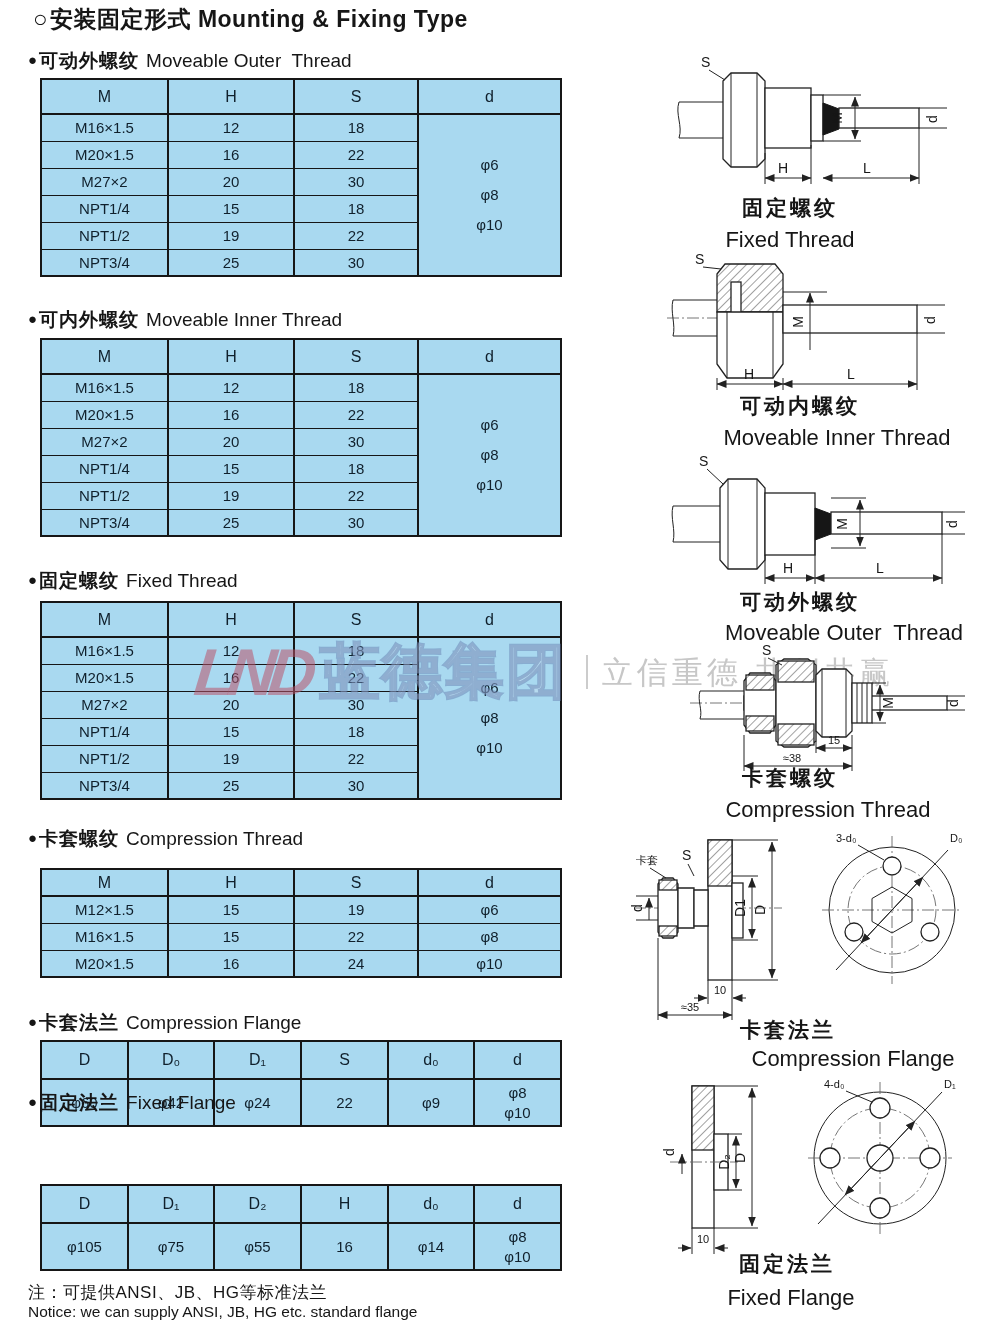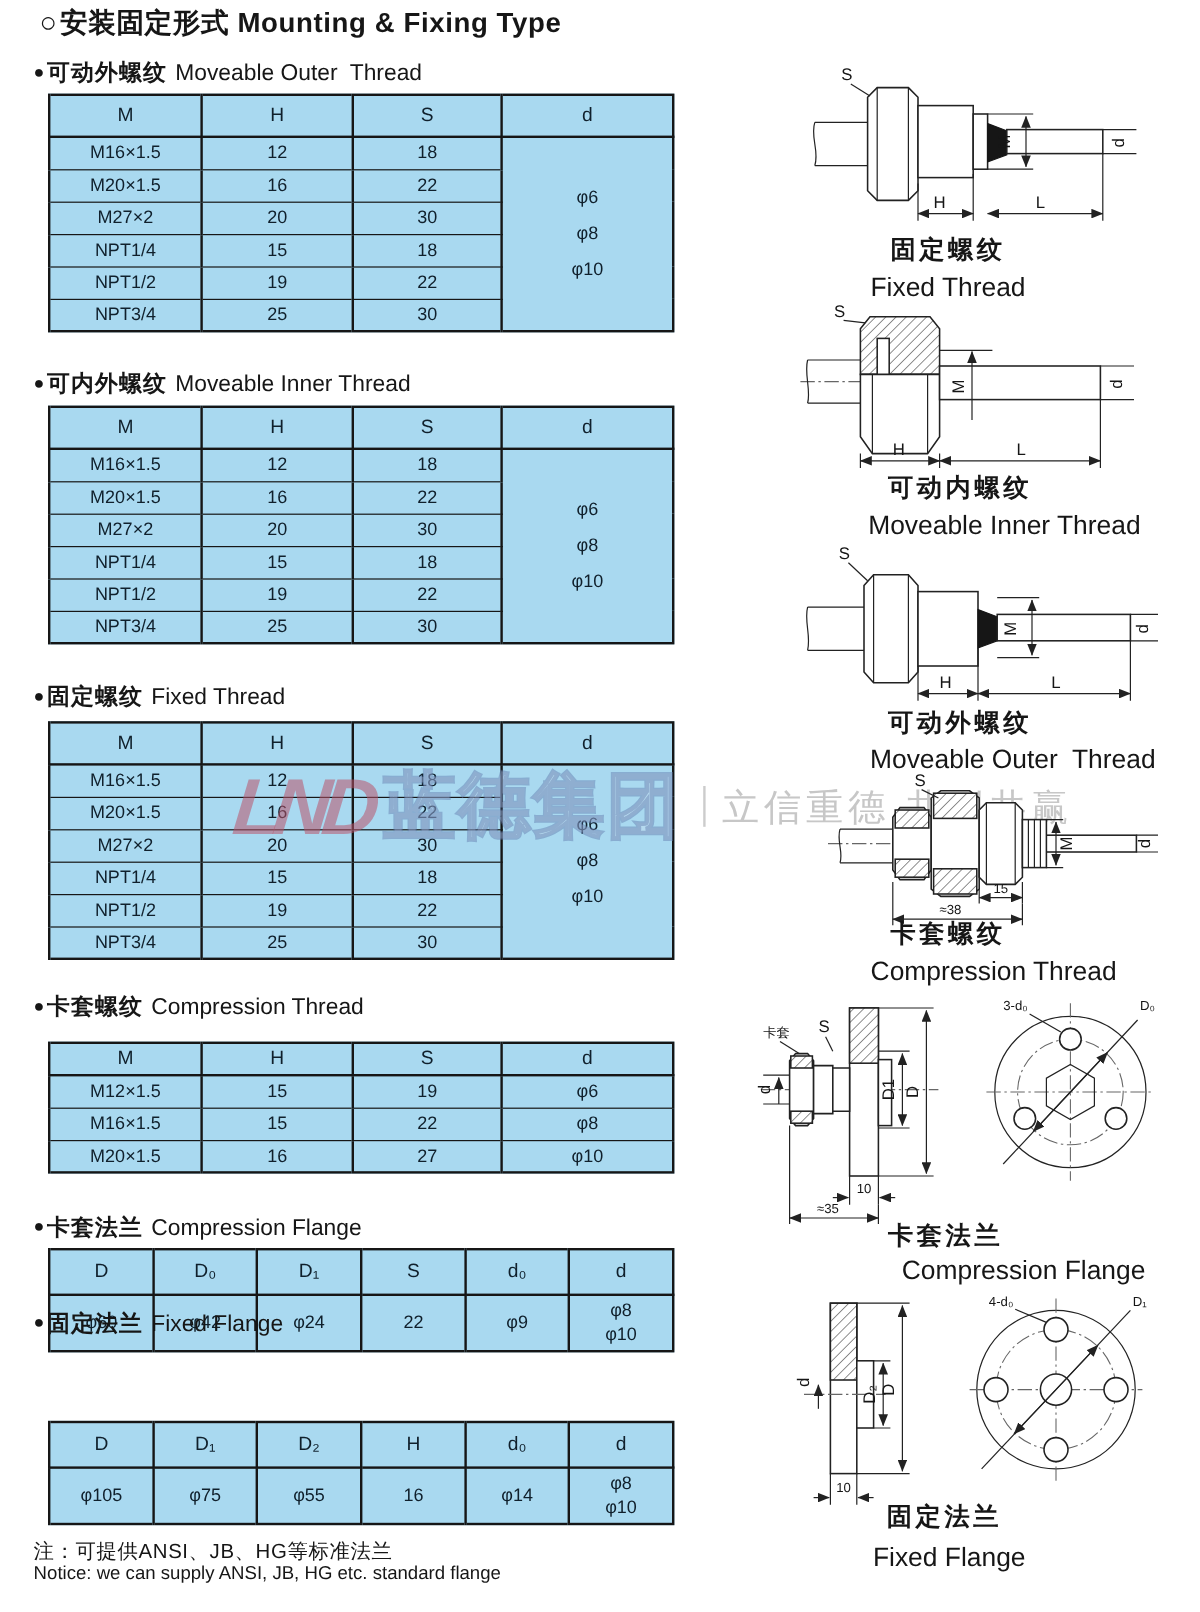--- a/index.html
+++ b/index.html
@@ -248,21 +248,21 @@
         </tr>
     <tr>
           <td>M16×1.5</td>
           <td>15</td>
           <td>22</td>
           <td>φ8</td>
         </tr>
     <tr>
           <td>M20×1.5</td>
           <td>16</td>
-          <td>27</td>
+          <td>24</td>
           <td>φ10</td>
         </tr>
     </tbody>
   </table>
 
   <div class="abs head" style="left:28px;top:1010px"><span class="mark">●</span><span class="hzh">卡套法兰</span><span class="hen">Compression Flange</span></div>
   <table class="spec tf" style="left:40px;top:1040px">
     <colgroup>
         <col style="width:87px">
         <col style="width:86px">

